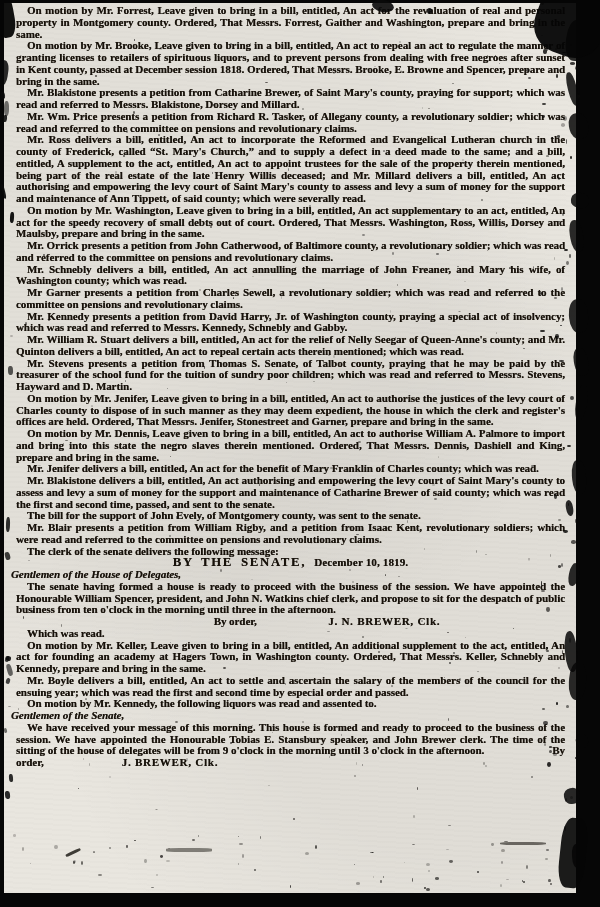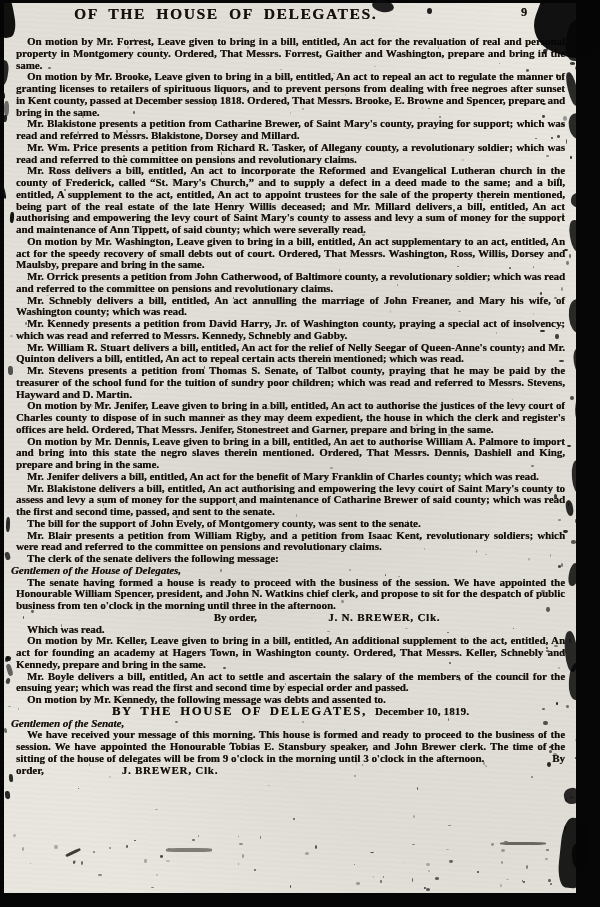--- a/index.html
+++ b/index.html
@@ -34,54 +34,51 @@
   #band-left{left:0;top:0;width:4px;height:100%;}
   #band-top{left:0;top:0;width:100%;height:3px;}
   #noise,#artifacts{position:absolute;inset:0;pointer-events:none;}
 </style>
 </head>
 <body>
 
 <div id="stage">
   <div id="paper">
     <div id="content">
-      <div class="page-head">
-        <div class="title">OF THE HOUSE OF DELEGATES.</div>
-        <div class="pagenum">9</div>
-      </div>
       <div id="doc-body">
           <p class="para">On motion by Mr. Forrest, Leave given to bring in a bill, entitled, An act for the revaluation of real and personal property in Montgomery county.  Ordered, That Messrs. Forrest, Gaither and Washington, prepare and bring in the same.</p>
           <p class="para">On motion by Mr. Brooke, Leave given to bring in a bill, entitled, An act to repeal an act to regulate the manner of granting licenses to retailers of spirituous liquors, and to prevent persons from dealing with free negroes after sunset in Kent county, passed at December session 1818.  Ordered, That Messrs. Brooke, E. Browne and Spencer, prepare and bring in the same.</p>
           <p class="para">Mr. Blakistone presents a petition from Catharine Brewer, of Saint Mary's county, praying for support; which was read and referred to Messrs. Blakistone, Dorsey and Millard.</p>
           <p class="para">Mr. Wm. Price presents a petition from Richard R. Tasker, of Allegany county, a revolutionary soldier; which was read and referred to the committee on pensions and revolutionary claims.</p>
           <p class="para">Mr. Ross delivers a bill, entitled, An act to incorporate the Reformed and Evangelical Lutheran church in the county of Frederick, called “St. Mary's Church,” and to supply a defect in a deed made to the same; and a bill, entitled, A supplement to the act, entitled, An act to appoint trustees for the sale of the property therein mentioned, being part of the real estate of the late Henry Willis deceased; and Mr. Millard delivers a bill, entitled, An act authorising and empowering the levy court of Saint Mary's county to assess and levy a sum of money for the support and maintenance of Ann Tippett, of said county; which were severally read.</p>
           <p class="para">On motion by Mr. Washington, Leave given to bring in a bill, entitled, An act supplementary to an act, entitled, An act for the speedy recovery of small debts out of court.  Ordered, That Messrs. Washington, Ross, Willis, Dorsey and Maulsby, prepare and bring in the same.</p>
           <p class="para">Mr. Orrick presents a petition from John Catherwood, of Baltimore county, a revolutionary soldier; which was read and referred to the committee on pensions and revolutionary claims.</p>
           <p class="para">Mr. Schnebly delivers a bill, entitled, An act annulling the marriage of John Freaner, and Mary his wife, of Washington county; which was read.</p>
+          <p class="para">Mr Garner presents a petition from Charles Sewell, a revolutionary soldier; which was read and referred to the committee on pensions and revolutionary claims.</p>
           <p class="para">Mr. Kennedy presents a petition from David Harry, Jr. of Washington county, praying a special act of insolvency; which was read and referred to Messrs. Kennedy, Schnebly and Gabby.</p>
           <p class="para">Mr. William R. Stuart delivers a bill, entitled, An act for the relief of Nelly Seegar of Queen-Anne's county; and Mr. Quinton delivers a bill, entitled, An act to repeal certain acts therein mentioned; which was read.</p>
           <p class="para">Mr. Stevens presents a petition from Thomas S. Senate, of Talbot county, praying that he may be paid by the treasurer of the school fund for the tuition of sundry poor children; which was read and referred to Messrs. Stevens, Hayward and D. Martin.</p>
           <p class="para">On motion by Mr. Jenifer, Leave given to bring in a bill, entitled, An act to authorise the justices of the levy court of Charles county to dispose of in such manner as they may deem expedient, the house in which the clerk and register's offices are held.  Ordered, That Messrs. Jenifer, Stonestreet and Garner, prepare and bring in the same.</p>
           <p class="para">On motion by Mr. Dennis, Leave given to bring in a bill, entitled, An act to authorise William A. Palmore to import and bring into this state the negro slaves therein mentioned. Ordered, That Messrs. Dennis, Dashiell and King, prepare and bring in the same.</p>
           <p class="para">Mr. Jenifer delivers a bill, entitled, An act for the benefit of Mary Franklin of Charles county; which was read.</p>
           <p class="para">Mr. Blakistone delivers a bill, entitled, An act authorising and empowering the levy court of Saint Mary's county to assess and levy a sum of money for the support and maintenance of Catharine Brewer of said county; which was read the first and second time, passed, and sent to the senate.</p>
           <p class="para">The bill for the support of John Evely, of Montgomery county, was sent to the senate.</p>
           <p class="para">Mr. Blair presents a petition from William Rigby, and a petition from Isaac Kent, revolutionary soldiers; which were read and referred to the committee on pensions and revolutionary claims.</p>
           <p class="para">The clerk of the senate delivers the following message:</p>
+          <div class="msg-heading"><span class="caps">BY THE SENATE, </span><span class="date">December 10, 1819.</span></div>
           <div class="salutation">Gentlemen of the House of Delegates,</div>
           <p class="para">The senate having formed a house is ready to proceed with the business of the session.  We have appointed the Honourable William Spencer, president, and John N. Watkins chief clerk, and propose to sit for the despatch of public business from ten o'clock in the morning until three in the afternoon.</p>
           <div class="byorder">
             <span class="by">By order,</span>
             <span class="sig">J. N. BREWER, Clk.</span>
           </div>
           <p class="para">Which was read.</p>
           <p class="para">On motion by Mr. Keller, Leave given to bring in a bill, entitled, An additional supplement to the act, entitled, An act for founding an academy at Hagers Town, in Washington county.  Ordered, That Messrs. Keller, Schnebly and Kennedy, prepare and bring in the same.</p>
           <p class="para">Mr. Boyle delivers a bill, entitled, An act to settle and ascertain the salary of the members of the council for the ensuing year; which was read the first and second time by especial order and passed.</p>
-          <p class="para">On motion by Mr. Kennedy, the following message was debts and assented to.</p>
-          <div class="msg-heading"><span class="caps">BY THE HOUSE OF DELEGATES, </span><span class="date">December 10, 1819.</span></div>
+          <p class="para">On motion by Mr. Kennedy, the following liquors was read and assented to.</p>
           <div class="salutation">Gentlemen of the Senate,</div>
           <p class="para">We have received your message of this morning.  This house is formed and ready to proceed to the business of the session.  We have appointed the Honourable Tobias E. Stansbury speaker, and John Brewer clerk.  The time of the sitting of the house of delegates will be from 9 o'clock in the morning until 3 o'clock in the afternoon.<span class="inline-by">By order,</span><span class="inline-sig">J. BREWER, Clk.</span></p>
         </div>
     </div>
   </div>
 
   <div id="artifacts">
     <div id="band-left" class="band"></div>
     <div id="band-right" class="band"></div>
     <div id="band-bottom" class="band"></div>

